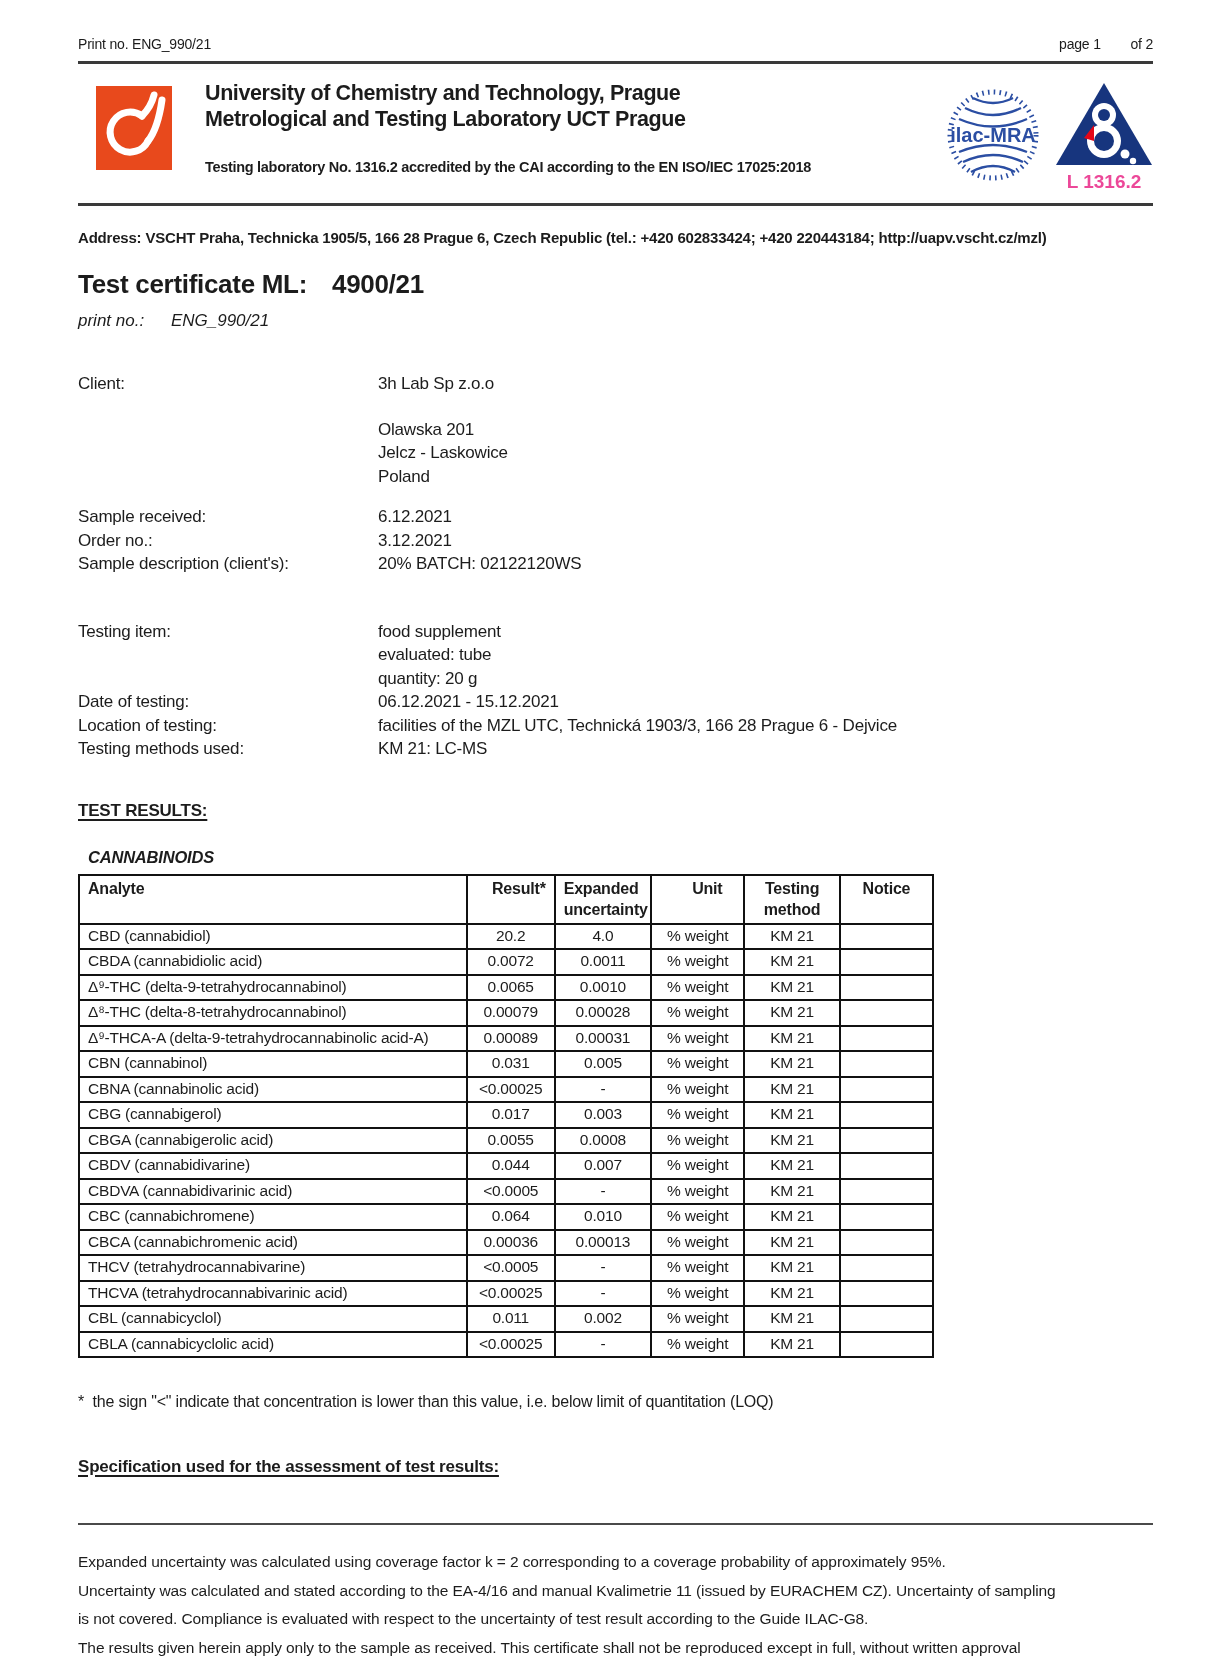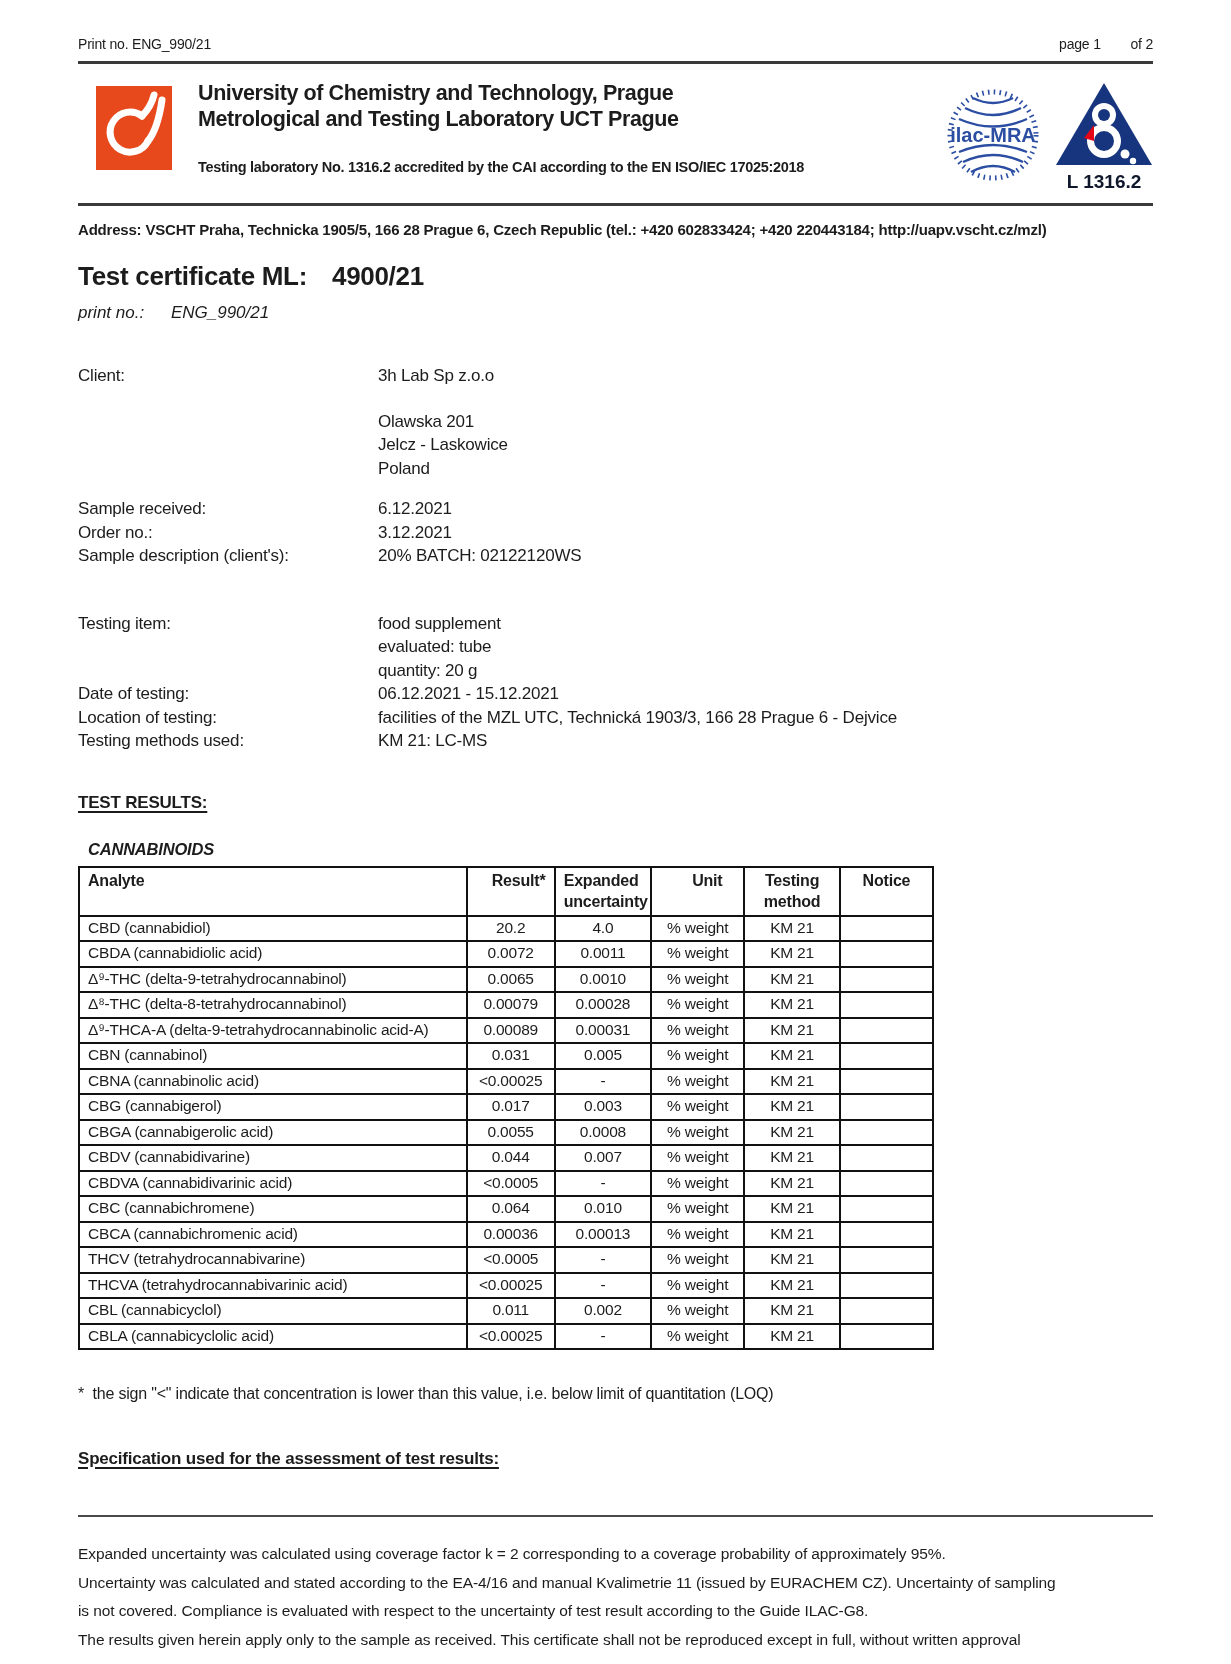--- a/index.html
+++ b/index.html
@@ -12,31 +12,31 @@
 
   
   .top-row{display:flex;justify-content:space-between;align-items:baseline;font-size:14px;letter-spacing:-0.2px;}
   .page-num span{display:inline-block;}
   .page-num .of{margin-left:26px;}
   .rule{background:#3a3a3a;height:3px;width:100%;}
   .rule.top{margin-top:9px;}
   .rule.thin{height:2px;background:#4a4a4a;}
 
   
-  .header{display:flex;align-items:flex-start;padding:16px 0 10px 0;}
+  .header{display:flex;align-items:flex-start;padding:16px 0 10px 0;gap:7px;}
   .logo-orange{margin:6px 0 0 18px;flex:0 0 auto;}
   .header-text{margin-left:26px;flex:1 1 auto;}
   .org-line{font-size:21.5px;font-weight:bold;letter-spacing:-0.4px;line-height:26px;}
   .accred{font-size:14.5px;font-weight:bold;letter-spacing:-0.3px;margin-top:27px;}
   .header-logos{display:flex;align-items:flex-start;gap:16px;flex:0 0 auto;margin-top:2px;}
   .cai-block{display:flex;flex-direction:column;align-items:center;}
-  .cai-num{color:#0f172a;font-weight:bold;font-size:19px;margin-top:1px;letter-spacing:0px;}
-
-  
-  .address{font-size:15px;font-weight:bold;letter-spacing:-0.2px;margin-top:15px;}
+  .cai-num{color:#ec4899;font-weight:bold;font-size:19px;margin-top:1px;letter-spacing:0px;}
+
+  
+  .address{font-size:15px;font-weight:bold;letter-spacing:-0.2px;margin-top:23px;}
   .cert-title{margin-top:23px;font-size:26px;font-weight:bold;letter-spacing:-0.3px;}
   .cert-title .num{margin-left:18px;}
   .cert-print{font-style:italic;font-size:17px;margin-top:11px;}
   .cert-print .val{margin-left:22px;}
 
   
   #info-section{margin-top:41px;font-size:17px;letter-spacing:-0.2px;}
   .info-group{margin-top:0;}
   .info-group + .info-group{margin-top:22px;}
   .info-group:nth-of-type(3){margin-top:17px;}
@@ -207,21 +207,21 @@
       <col style="width:45.4%">
         <col style="width:10.3%">
         <col style="width:11.3%">
       <col style="width:10.9%">
         <col style="width:11.2%">
         <col style="width:10.9%">
     </colgroup>
     <thead id="results-head">
         <tr>
           <th style="text-align: left;">Analyte</th>
-          <th style="text-align: left; padding-left: 24px;">Result*</th>
+          <th style="text-align: right; padding-left: 24px;">Result*</th>
           <th style="text-align: left;">Expanded uncertainty</th>
           <th style="text-align: left; padding-left: 40px;">Unit</th>
           <th style="text-align: center;">Testing method</th>
           <th style="text-align: center;">Notice</th>
         </tr>
       </thead>
     <tbody id="results-body">
         <tr>
           <td class="cell-left">CBD (cannabidiol)</td>
           <td class="cell-center">20.2</td>

